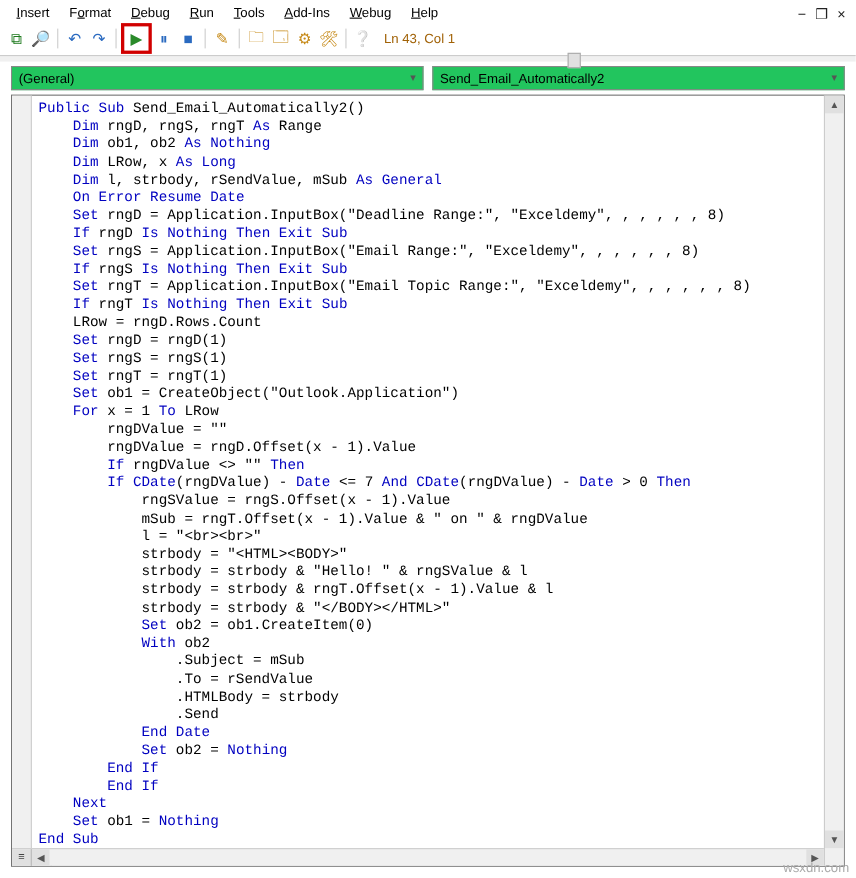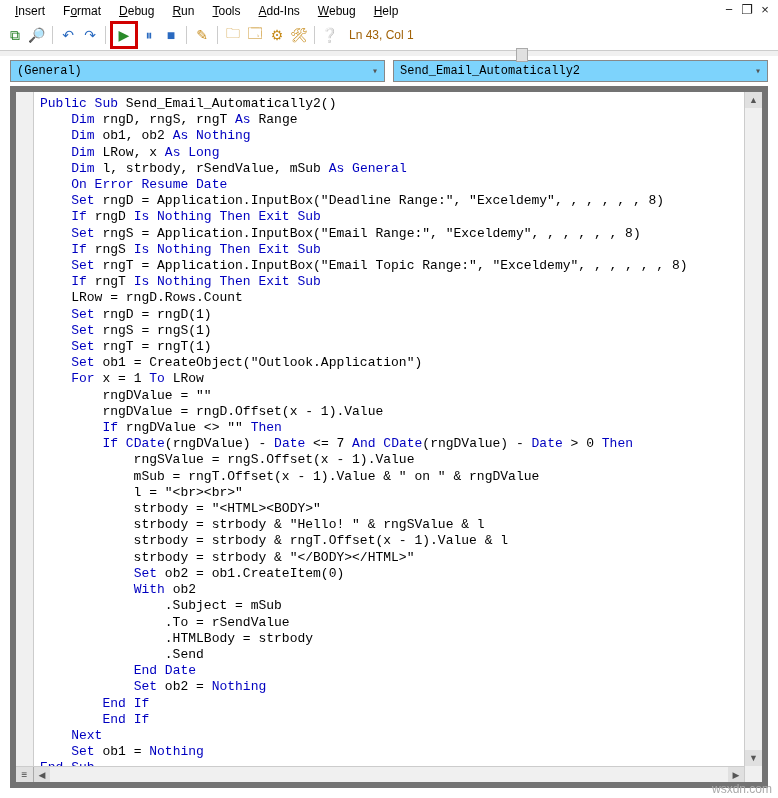--- a/index.html
+++ b/index.html
@@ -7,21 +7,21 @@
     margin: 0;
     font-family: "Segoe UI", Tahoma, sans-serif;
     font-size: 12px;
     background: #fff;
     overflow: hidden;
     width: 778px;
     height: 798px;
   }
   .menu-bar {
     display: flex;
-    align-items: flex-start;
+    align-items: flex-end;
     padding: 2px 6px;
     background: #fff;
     height: 22px;
   }
   .menu-item {
     padding: 2px 9px;
     cursor: default;
   }
   .menu-item u { text-decoration: underline; }
   .window-controls {
@@ -69,34 +69,33 @@
   }
   .dropdown-row {
     display: flex;
     gap: 8px;
     padding: 4px 10px;
   }
   .combo {
     flex: 1;
     display: flex;
     border: 1px solid #888;
-    background: #7dd3fc;
+    background: #22c55e;
     height: 22px;
     align-items: center;
     padding: 0 6px;
     font-size: 12px;
-    font-family: Liberation Mono, monospace;
   }
   .combo .arrow {
     margin-left: auto;
     color: #555;
     font-size: 10px;
   }
   .code-area-wrap {
-    border: 6px solid #737373;
+    border: 1px solid #737373;
     margin: 0 10px 5px 10px;
     position: relative;
     height: 702px;
     display: flex;
   }
   .gutter {
     width: 18px;
     background: #f0f0f0;
     border-right: 1px solid #ccc;
   }

